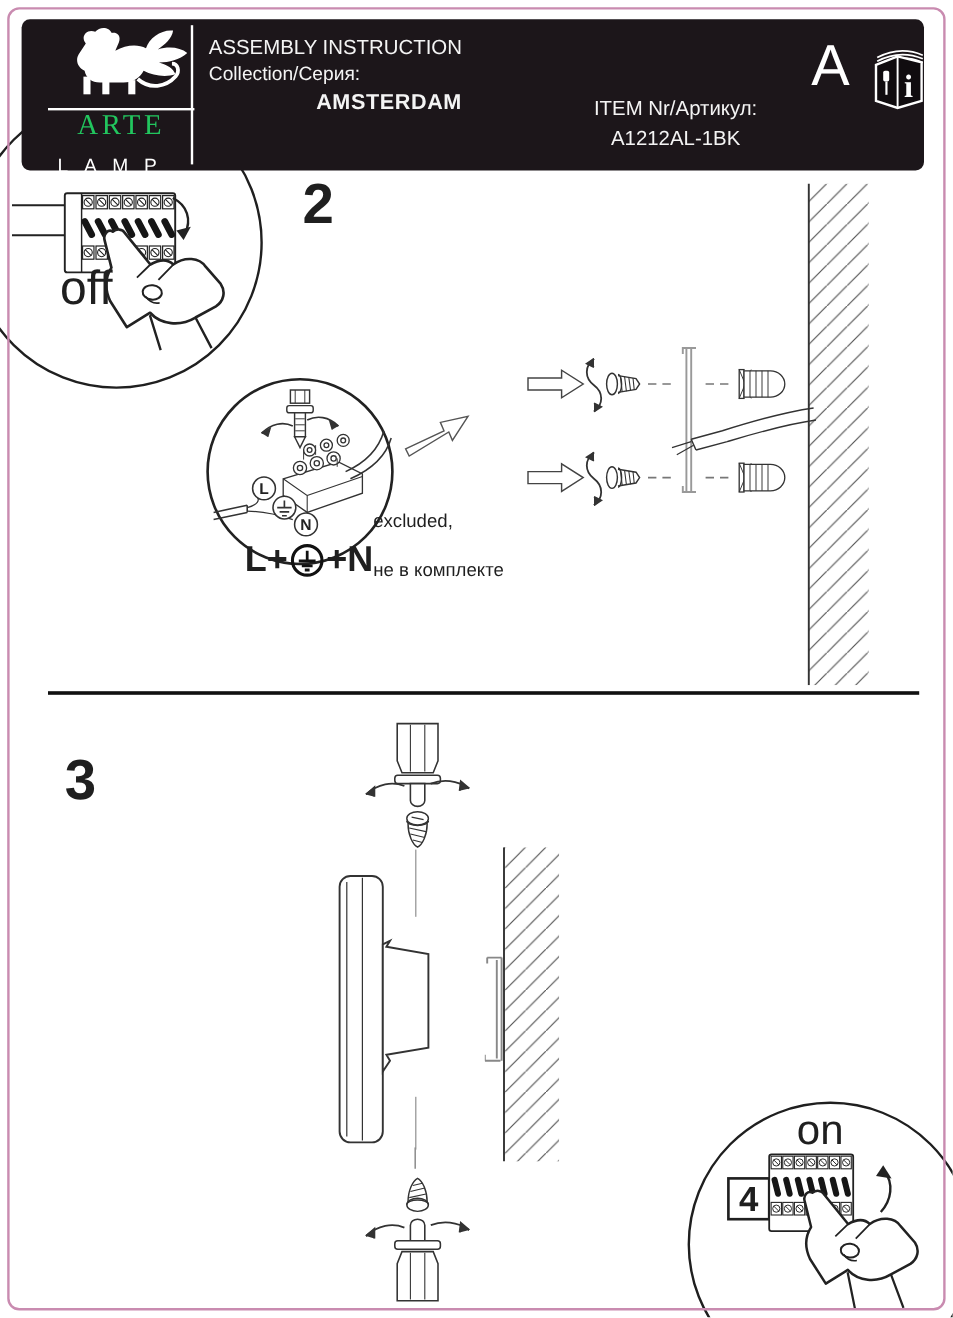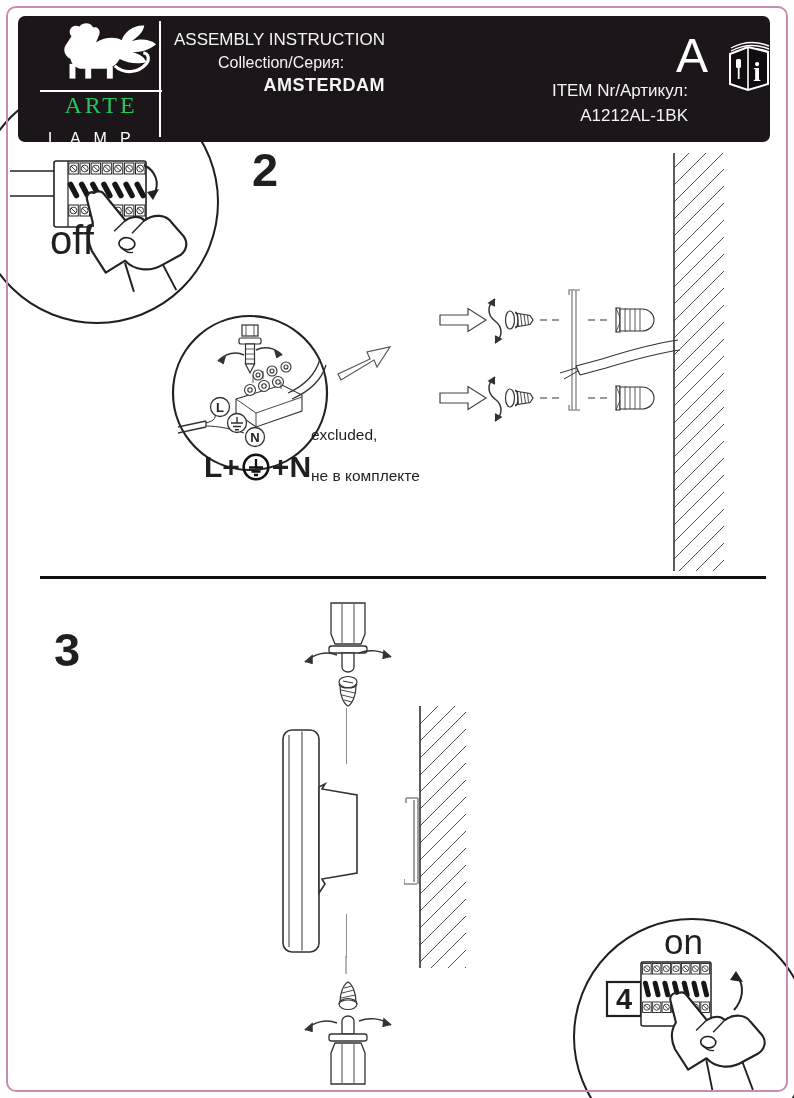--- a/index.html
+++ b/index.html
@@ -12,23 +12,23 @@
   
   .header{position:absolute;left:18px;top:16px;width:752px;height:126px;
           background:#1c161a;border-radius:7px;z-index:20;color:#f4f4f4;}
   .hdr-rule{position:absolute;left:22px;top:74px;width:122px;height:2px;background:#fff;}
   .brand{position:absolute;left:22px;top:76px;width:122px;text-align:center;
          font-family:"Liberation Serif",serif;font-size:24px;letter-spacing:3px;color:#22c55e;}
   .brand-sub{position:absolute;left:30px;top:114px;width:122px;
          font-size:16px;letter-spacing:13px;color:#fff;}
   .hdr-divider{position:absolute;left:141px;top:5px;width:2px;height:116px;background:#fff;}
   .hdr-text{position:absolute;left:156px;top:12px;line-height:23px;font-size:17px;}
-  .hdr-text .l3{font-size:16px;margin-left:44px;}
+  .hdr-text .l3{font-size:16px;}
   .hdr-text .l4{font-weight:bold;font-size:18px;letter-spacing:.5px;text-align:right;}
-  .item-block{position:absolute;left:420px;top:62px;width:250px;text-align:right;
+  .item-block{position:absolute;left:420px;top:62px;width:250px;text-align:center;
               font-size:17px;line-height:25px;}
   .rev-letter{position:absolute;left:658px;top:12px;font-size:48px;color:#fff;}
   
   .step-num{font-weight:bold;font-size:47px;z-index:6;}
   .pow-label{font-size:40px;z-index:8;}
   
   .inset-circle{position:absolute;border:2.6px solid #1f1f1f;border-radius:50%;
                 background:#fff;z-index:2;}
   .z6{z-index:6;} .z3{z-index:3;}
   .divider-line{position:absolute;left:40px;top:576px;width:726px;height:2.5px;background:#111;z-index:5;}

